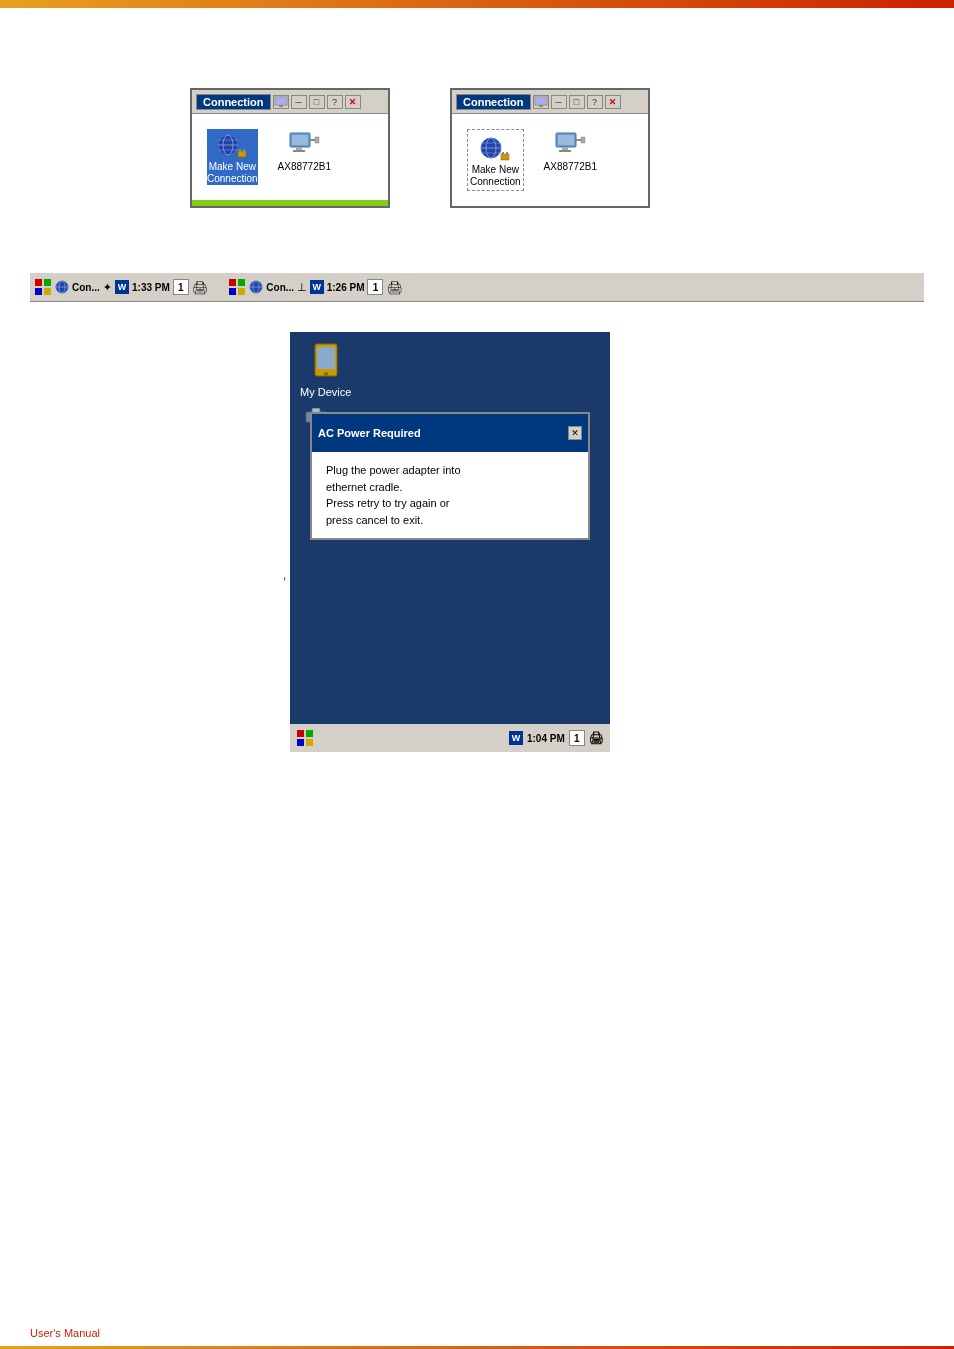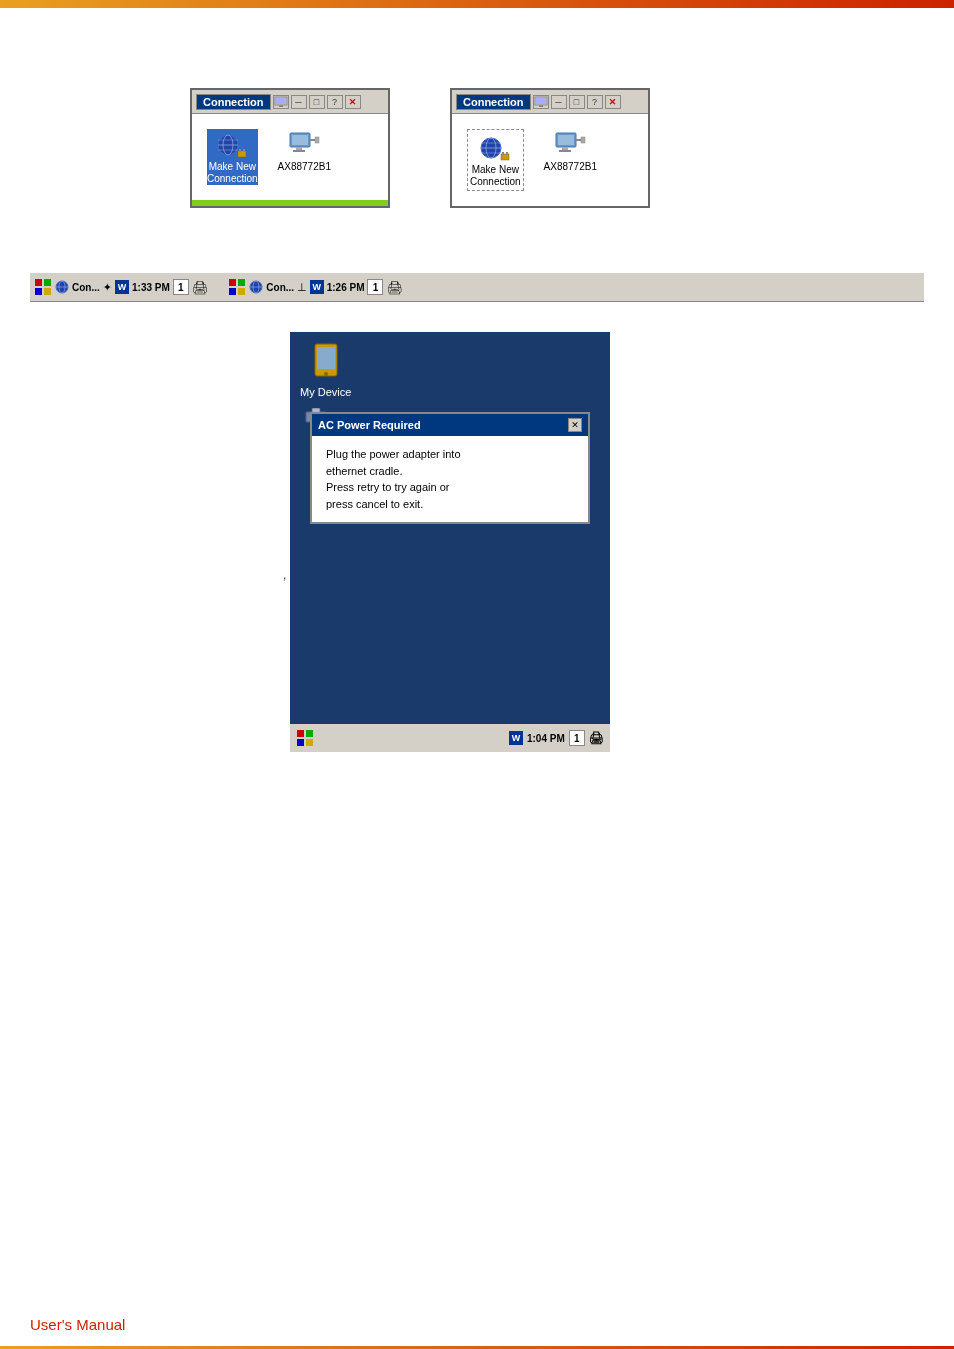--- a/index.html
+++ b/index.html
@@ -24,23 +24,23 @@
       position: absolute;
       bottom: 0;
       left: 0;
       width: 100%;
       height: 3px;
       background: linear-gradient(to right, #e8a020, #cc2200);
     }
 
     .footer-text {
       position: absolute;
-      bottom: 16px;
+      bottom: 10px;
       left: 30px;
-      font-size: 15px;
+      font-size: 11px;
       color: #cc2200;
     }
 
     
     .main-content {
       padding: 20px 30px;
       position: relative;
     }
 
     
@@ -180,21 +180,21 @@
       border: 2px solid #888;
       z-index: 10;
     }
 
     .ac-dialog-titlebar {
       background: #003880;
       color: #fff;
       display: flex;
       align-items: center;
       justify-content: space-between;
-      padding: 3px 6px;
+      padding: 19px 6px;
       height: 22px;
     }
 
     .ac-dialog-title-text {
       font-size: 11px;
       font-weight: bold;
       color: #fff;
     }
 
     .ac-dialog-close {

